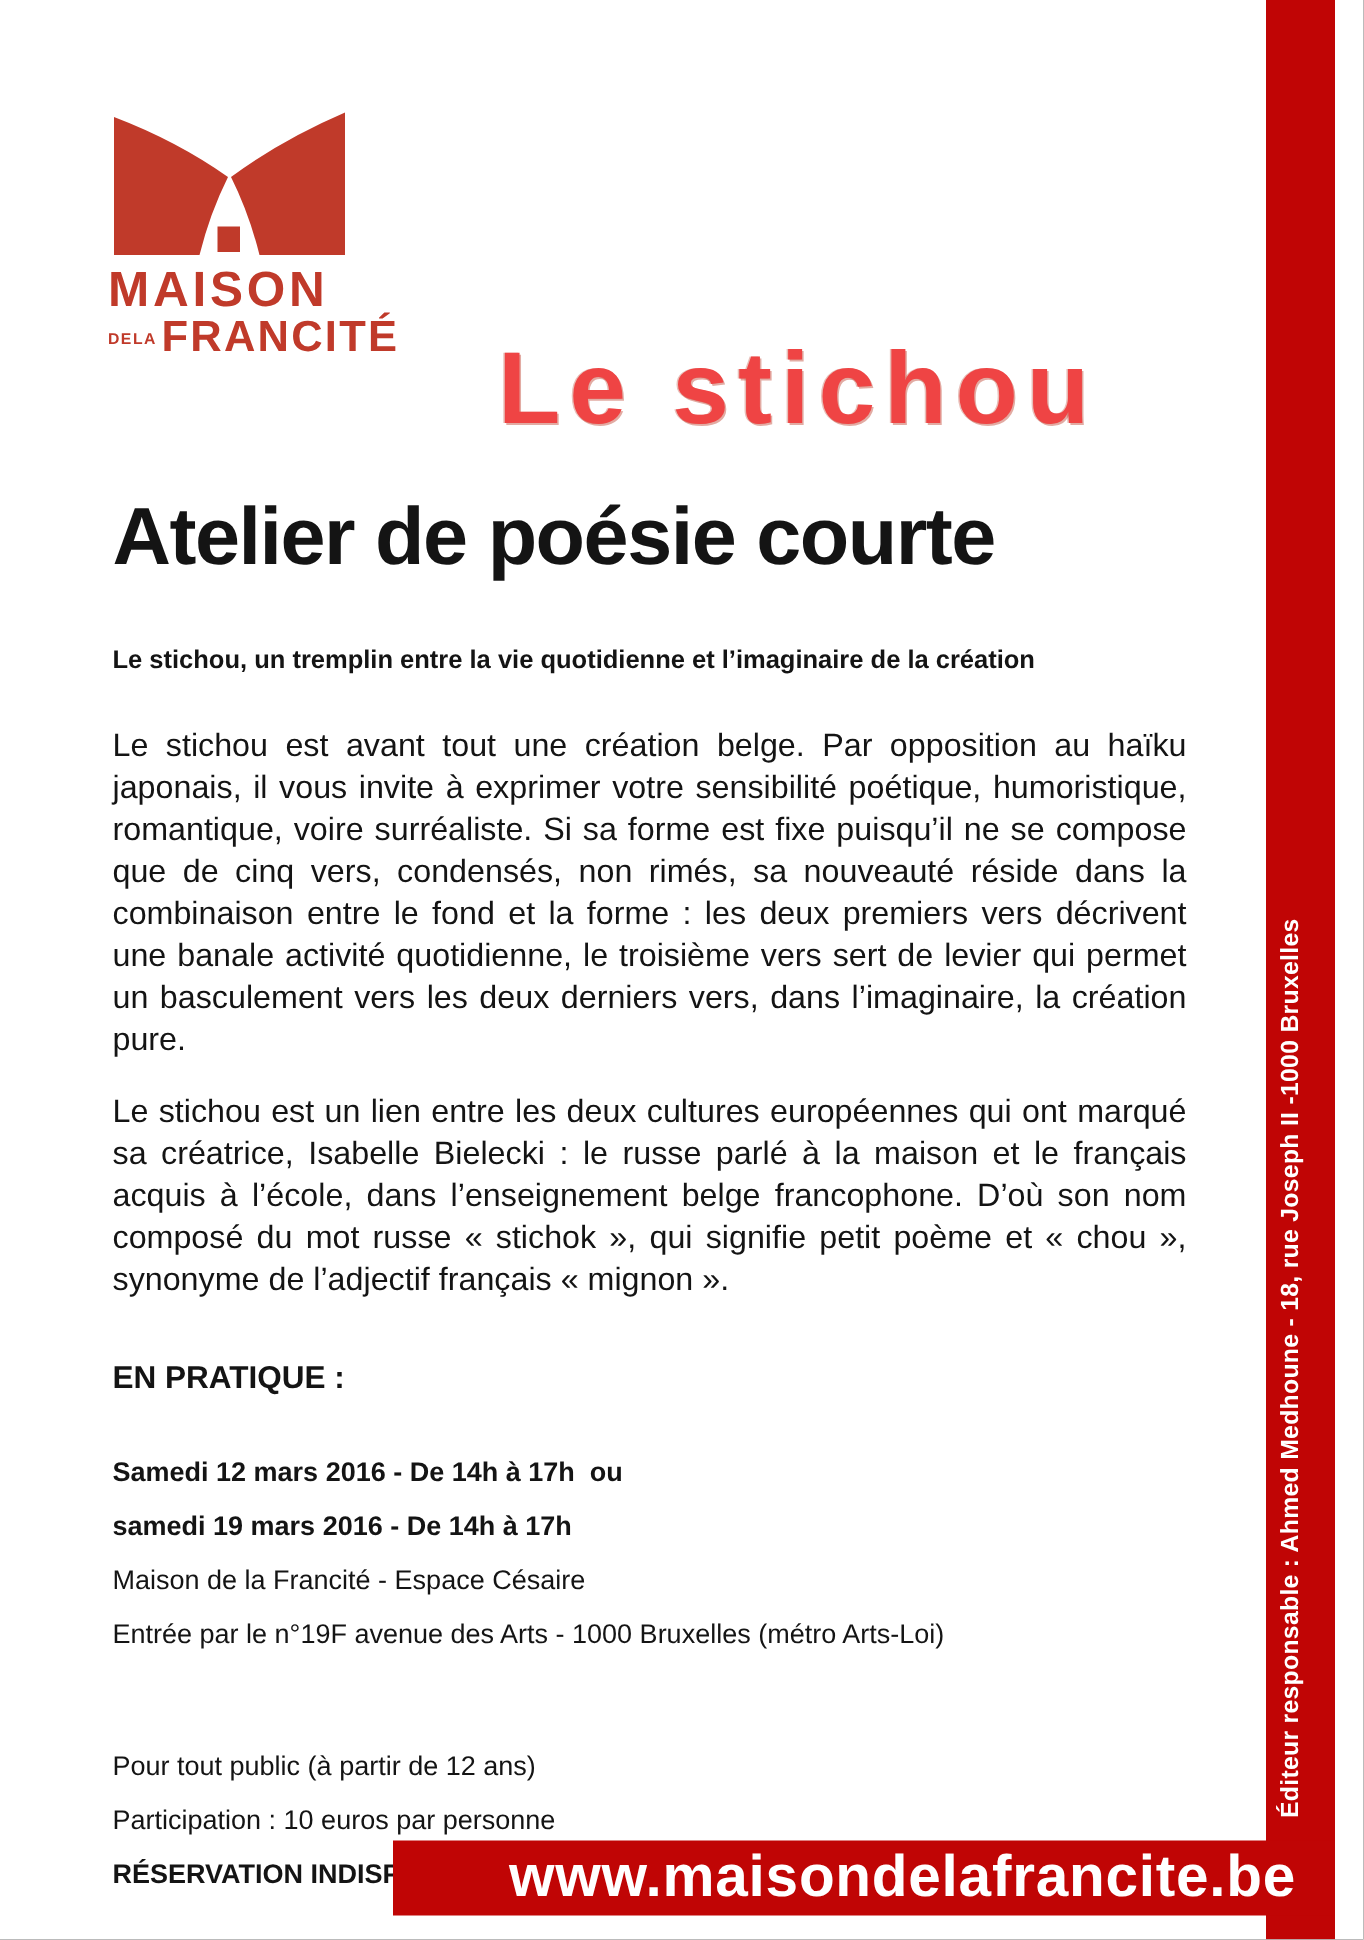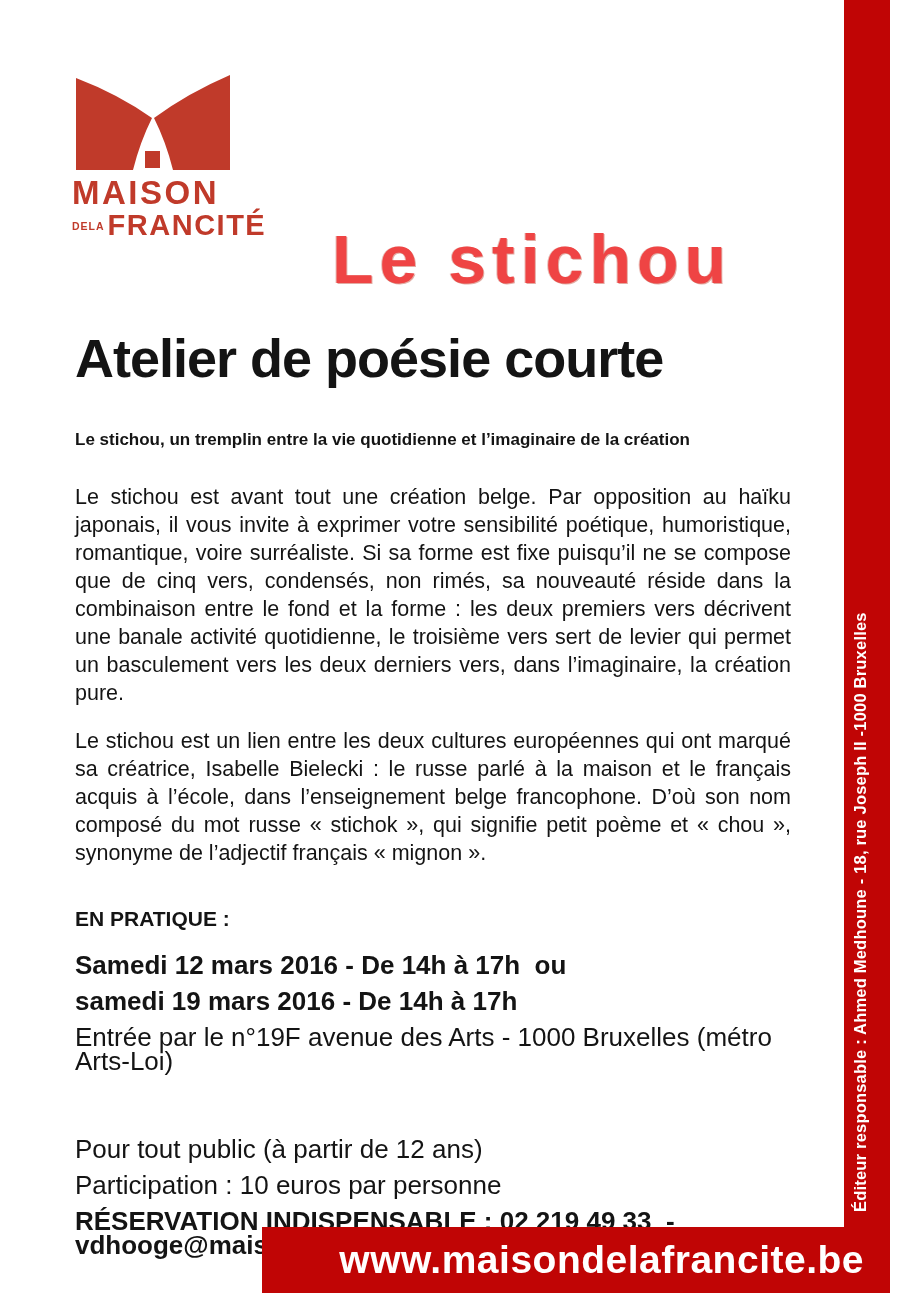--- a/index.html
+++ b/index.html
@@ -32,21 +32,21 @@
     width:645px;
     color:#fff;
     font-size:16.5px;
     font-weight:bold;
     letter-spacing:.2px;
     white-space:nowrap;
   }
 
   
   .footer-banner{
-    position:absolute;left:262px;top:1227px;width:628px;height:66px;
+    position:absolute;left:262px;top:1227px;width:628px;height:50px;
     background:var(--banner-red);
     display:flex;align-items:center;justify-content:flex-end;
     padding-right:26px;
   }
   .footer-website{
     color:#fff;font-size:39px;font-weight:bold;letter-spacing:.5px;
     white-space:nowrap;
   }
 
   
@@ -107,23 +107,23 @@
     margin-bottom:28px;
   }
   .body-par{
     font-size:21.5px;
     line-height:28px;
     text-align:justify;
     margin-bottom:20px;
   }
   .body-par.last{margin-bottom:40px;}
   .practical-heading{
-    font-size:21px;font-weight:bold;margin-bottom:22px;
+    font-size:21px;font-weight:bold;margin-bottom:38px;
   }
-  .line{font-size:26px;line-height:24px;margin-bottom:12px;}
+  .line{font-size:18px;line-height:24px;margin-bottom:12px;}
   .line.bold{font-weight:bold;}
   .line.gap-after{margin-bottom:64px;}
   .line.pre{white-space:pre-wrap;}
 </style>
 </head>
 <body>
 
 <div class="page">
 
   <div class="side-strip"></div>
@@ -152,20 +152,21 @@
 
     <p class="subtitle">Le stichou, un tremplin entre la vie quotidienne et l’imaginaire de la création</p>
 
     <p class="body-par">Le stichou est avant tout une création belge. Par opposition au haïku japonais, il vous invite à exprimer votre sensibilité poétique, humoristique, romantique, voire surréaliste. Si sa forme est fixe puisqu’il ne se compose que de cinq vers, condensés, non rimés, sa nouveauté réside dans la combinaison entre le fond et la forme : les deux premiers vers décrivent une banale activité quotidienne, le troisième vers sert de levier qui permet un basculement vers les deux derniers vers, dans l’imaginaire, la création pure.</p>
     <p class="body-par last">Le stichou est un lien entre les deux cultures européennes qui ont marqué sa créatrice, Isabelle Bielecki : le russe parlé à la maison et le français acquis à l’école, dans l’enseignement belge francophone. D’où son nom composé du mot russe « stichok », qui signifie petit poème et « chou », synonyme de l’adjectif français « mignon ».</p>
 
     <div class="practical-heading">EN PRATIQUE :</div>
 
     <div class="line bold pre">Samedi 12 mars 2016 - De 14h à 17h  ou</div>
     <div class="line bold">samedi 19 mars 2016 - De 14h à 17h</div>
+    <div class="line">Maison de la Francité - Espace Césaire</div>
     <div class="line gap-after">Entrée par le n°19F avenue des Arts - 1000 Bruxelles (métro Arts-Loi)</div>
 
     <div class="line">Pour tout public (à partir de 12 ans)</div>
     <div class="line">Participation : 10 euros par personne</div>
     <div class="line bold pre">RÉSERVATION INDISPENSABLE : 02 219 49 33  - vdhooge@maisondelafrancite.be</div>
   </div>
 
   <div class="footer-banner">
     <span class="footer-website">www.maisondelafrancite.be</span>
   </div>

